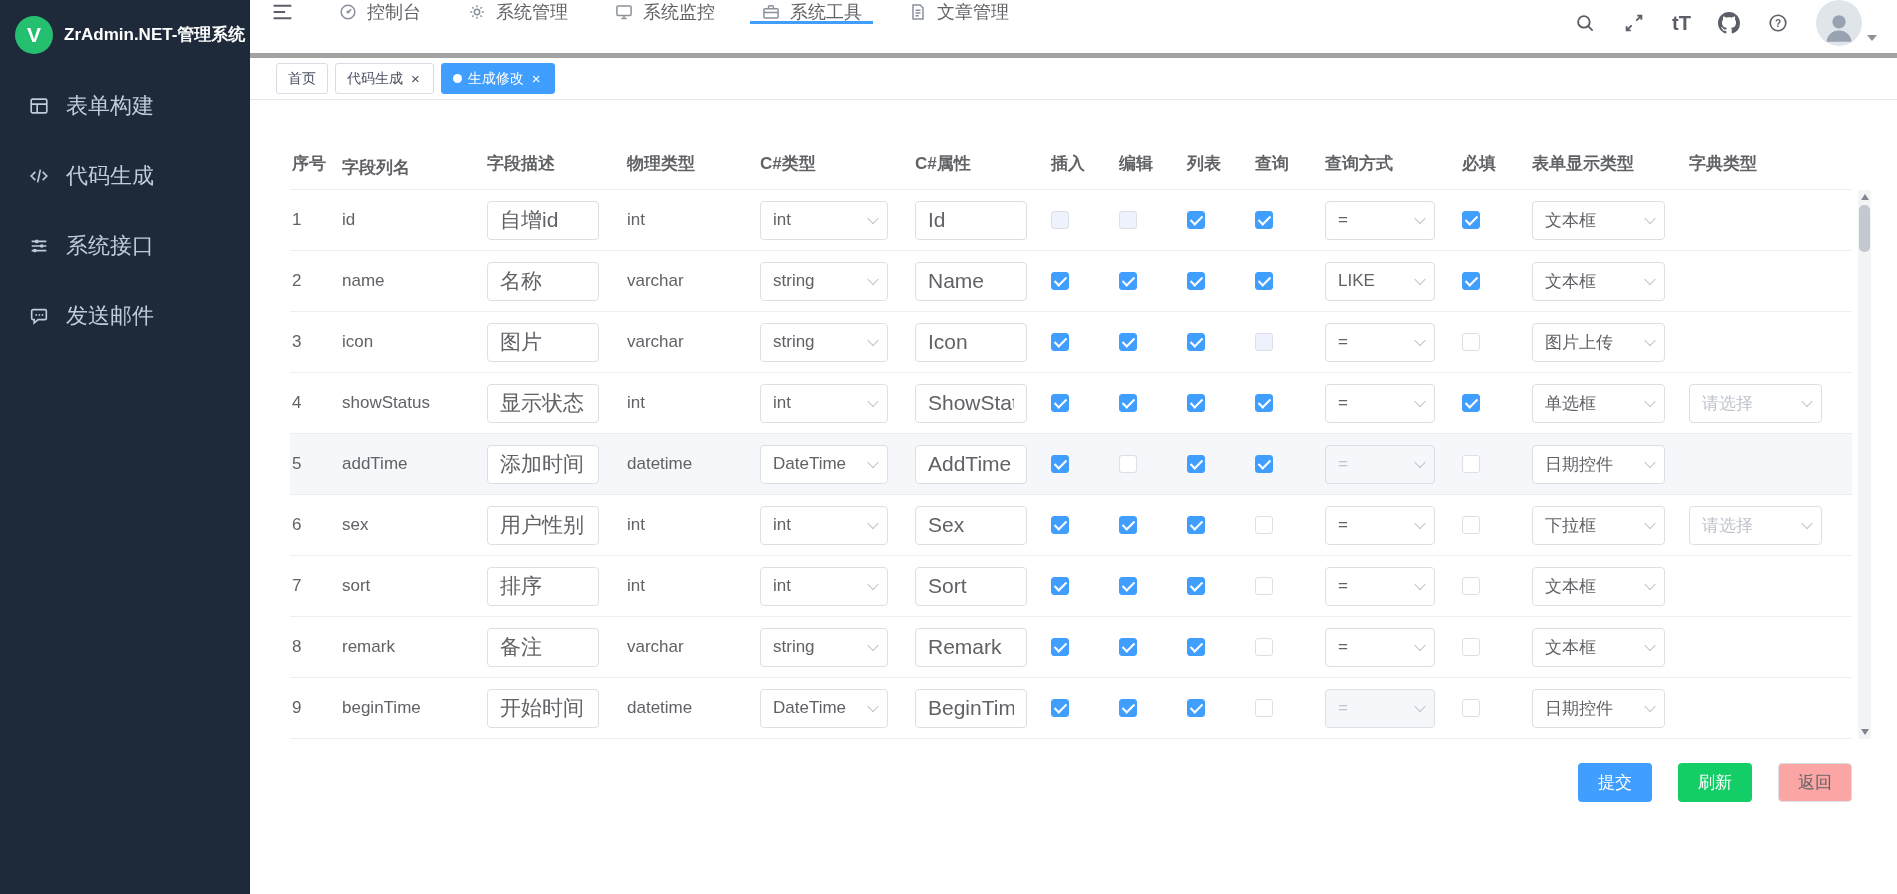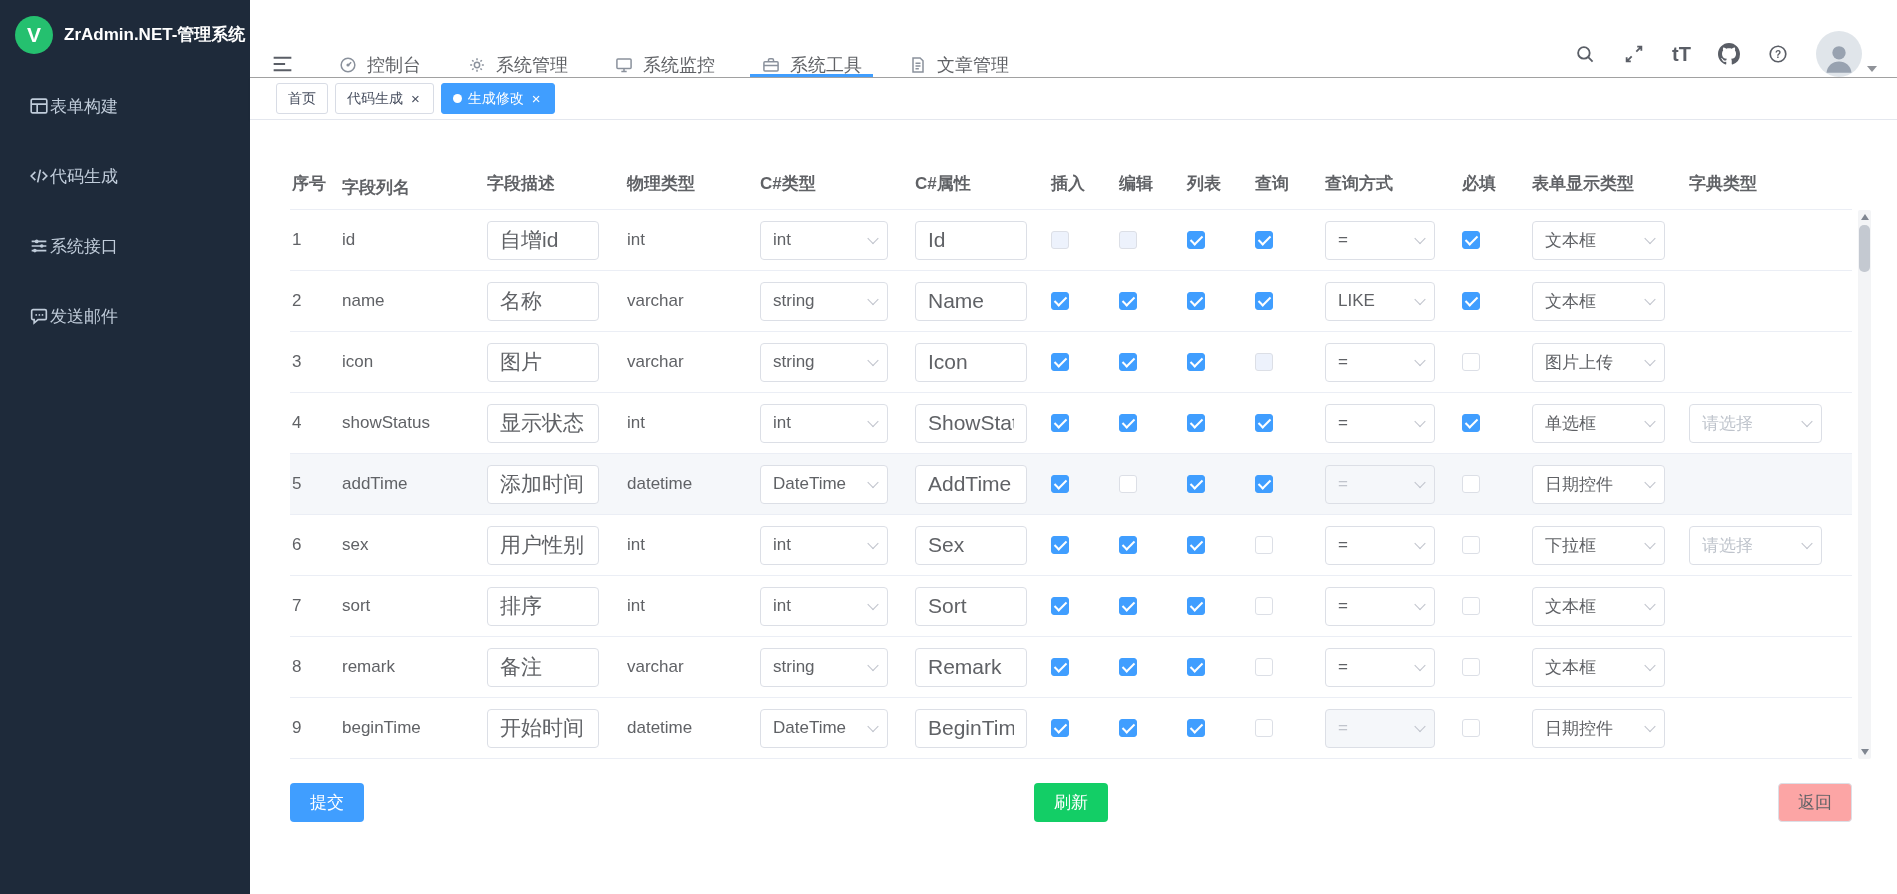--- a/index.html
+++ b/index.html
@@ -9,29 +9,29 @@
   svg{display:block}
   .layout{display:flex;width:100%;height:100%}
 
   
   .sidebar{width:250px;flex-shrink:0;height:100%;background:var(--side-bg)}
   .logo-row{height:69px;display:flex;align-items:center;padding-left:15px;gap:11px}
   .logo-circle{width:38px;height:38px;border-radius:50%;background:#25c06f;color:#fff;
     font-weight:bold;font-size:21px;display:flex;align-items:center;justify-content:center;flex-shrink:0}
   .app-title{color:#fff;font-size:17px;font-weight:bold;white-space:nowrap}
   .side-menu{padding-top:2px}
-  .side-item{height:70px;display:flex;align-items:center;padding-left:28px;
-    color:#c0ccda;font-size:17px;cursor:pointer}
+  .side-item{height:70px;display:flex;align-items:center;gap:16px;padding-left:28px;
+    color:#c0ccda;font-size:22px;cursor:pointer}
   .s-icon svg{width:22px;height:22px}
 
   
   .main{flex:1;display:flex;flex-direction:column;min-width:0}
 
   
-  .navbar{height:78px;display:flex;align-items:flex-end;border-bottom:1px solid #a3a3a3;background:#fff}
+  .navbar{height:58px;display:flex;align-items:flex-start;border-bottom:5px solid #a3a3a3;background:#fff}
   .hamburger{display:flex;align-items:center;padding:0 20px;color:#5a5e66;cursor:pointer}
   .hamburger svg{width:25px;height:25px}
   .top-menu{display:flex}
   .top-item{display:flex;align-items:center;gap:9px;padding:0 23px;font-size:18px;color:#606266;
     cursor:pointer;position:relative}
   .top-item .t-icon{color:#8a919c;display:flex}
   .top-item .t-icon svg{width:20px;height:20px}
   .top-item.active::after{content:'';position:absolute;left:12px;right:12px;bottom:0;height:3px;background:var(--accent)}
   .caret-down{width:0;height:0;border:5px solid transparent;border-top:6px solid #909399;margin-top:6px}
   .nav-right{margin-left:auto;display:flex;align-items:center;gap:27px;padding-right:20px}
@@ -87,21 +87,21 @@
   
   .vscroll{position:absolute;left:1568px;top:52px;width:13px;height:549px;background:#f3f4f6;border-radius:2px}
   .vs-btn{height:14px;display:flex;align-items:center;justify-content:center;cursor:pointer}
   .vs-btn .tri{width:0;height:0;border-left:4px solid transparent;border-right:4px solid transparent}
   .vs-btn.up .tri{border-bottom:6px solid #7f8691}
   .vs-btn.down{position:absolute;left:0;right:0;bottom:0}
   .vs-btn.down .tri{border-top:6px solid #7f8691}
   .vs-thumb{position:absolute;left:1px;top:15px;width:11px;height:47px;background:#c4c9d1;border-radius:5px;cursor:pointer}
 
   
-  .footer-bar{width:1562px;display:flex;justify-content:space-between;gap:34px;margin-top:24px}
+  .footer-bar{width:1562px;display:flex;justify-content:flex-end;gap:26px;margin-top:24px}
   .btn{height:39px;padding:0 19px;border-radius:4px;font-size:17px;display:flex;align-items:center;
     cursor:pointer;border:1px solid transparent;white-space:nowrap}
   .btn.primary{background:var(--accent);color:#fff}
   .btn.success{background:var(--success);color:#fff}
   .btn.plain{background:#fca5a5;border-color:#dcdfe6;color:#606266}
 </style>
 </head>
 <body>
 
 <div class="layout">

